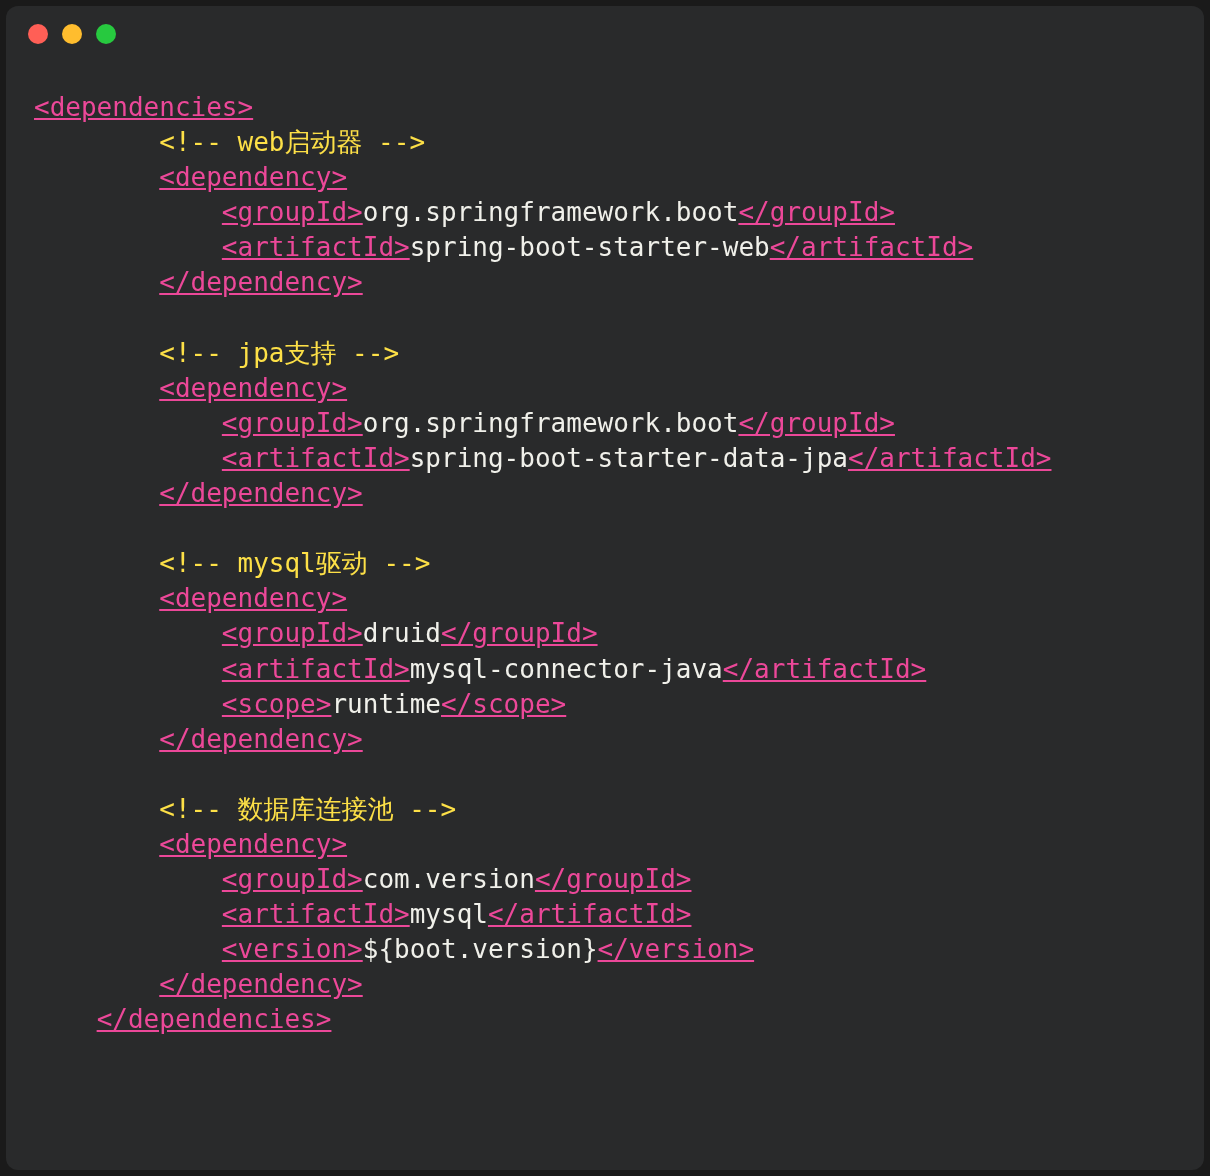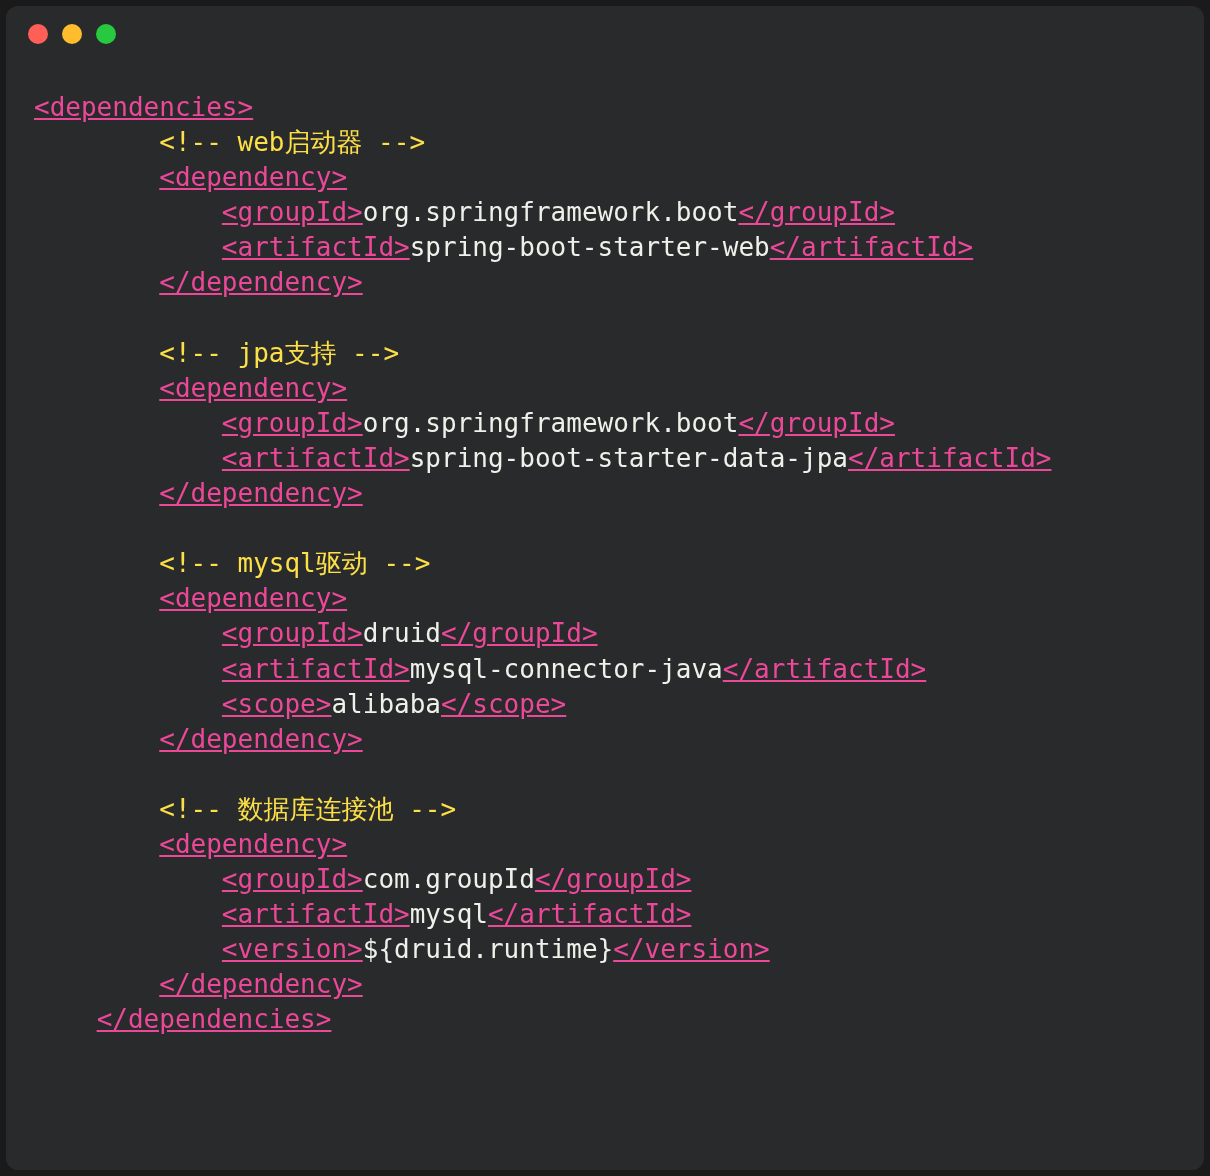--- a/index.html
+++ b/index.html
@@ -62,23 +62,23 @@
         <span class="comment">&lt;!-- jpa支持 --&gt;</span>
         <span class="tag">&lt;dependency&gt;</span>
             <span class="tag">&lt;groupId&gt;</span><span class="text">org.springframework.boot</span><span class="tag">&lt;/groupId&gt;</span>
             <span class="tag">&lt;artifactId&gt;</span><span class="text">spring-boot-starter-data-jpa</span><span class="tag">&lt;/artifactId&gt;</span>
         <span class="tag">&lt;/dependency&gt;</span>
 
         <span class="comment">&lt;!-- mysql驱动 --&gt;</span>
         <span class="tag">&lt;dependency&gt;</span>
             <span class="tag">&lt;groupId&gt;</span><span class="text">druid</span><span class="tag">&lt;/groupId&gt;</span>
             <span class="tag">&lt;artifactId&gt;</span><span class="text">mysql-connector-java</span><span class="tag">&lt;/artifactId&gt;</span>
-            <span class="tag">&lt;scope&gt;</span><span class="text">alibaba</span><span class="tag">&lt;/scope&gt;</span>
+            <span class="tag">&lt;scope&gt;</span><span class="text">runtime</span><span class="tag">&lt;/scope&gt;</span>
         <span class="tag">&lt;/dependency&gt;</span>
 
         <span class="comment">&lt;!-- 数据库连接池 --&gt;</span>
         <span class="tag">&lt;dependency&gt;</span>
-            <span class="tag">&lt;groupId&gt;</span><span class="text">com.groupId</span><span class="tag">&lt;/groupId&gt;</span>
+            <span class="tag">&lt;groupId&gt;</span><span class="text">com.version</span><span class="tag">&lt;/groupId&gt;</span>
             <span class="tag">&lt;artifactId&gt;</span><span class="text">mysql</span><span class="tag">&lt;/artifactId&gt;</span>
-            <span class="tag">&lt;version&gt;</span><span class="text">${druid.runtime}</span><span class="tag">&lt;/version&gt;</span>
+            <span class="tag">&lt;version&gt;</span><span class="text">${boot.version}</span><span class="tag">&lt;/version&gt;</span>
         <span class="tag">&lt;/dependency&gt;</span>
     <span class="tag">&lt;/dependencies&gt;</span></div>
 </div>
 
 </body></html>

